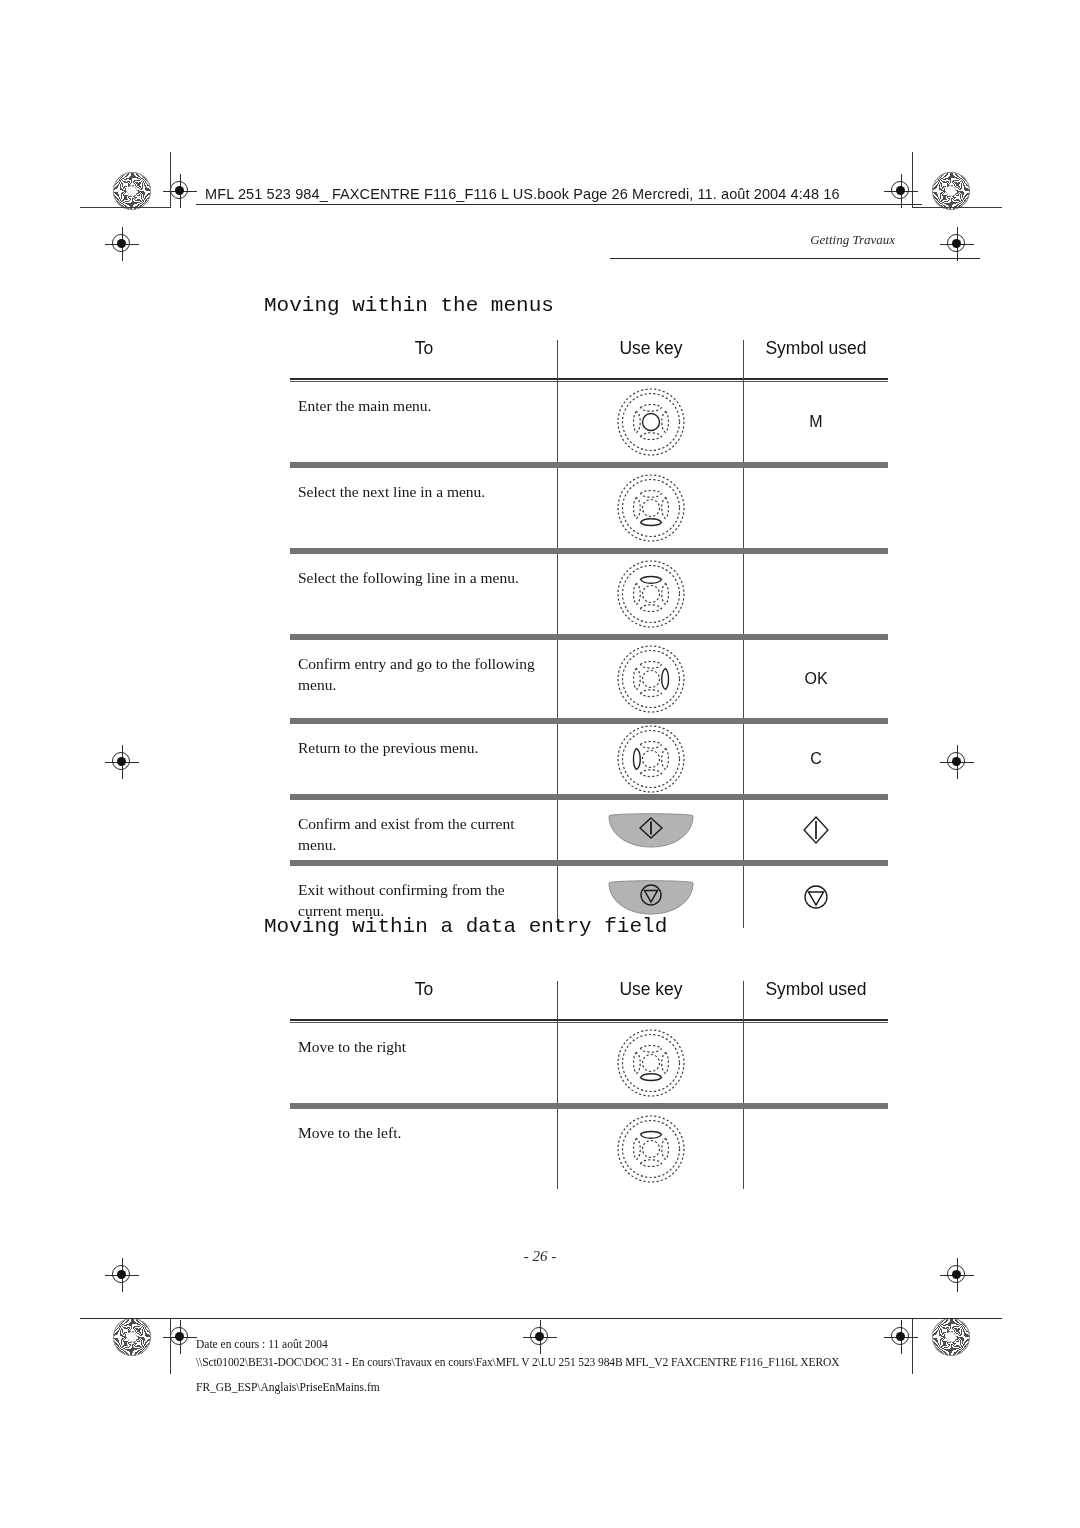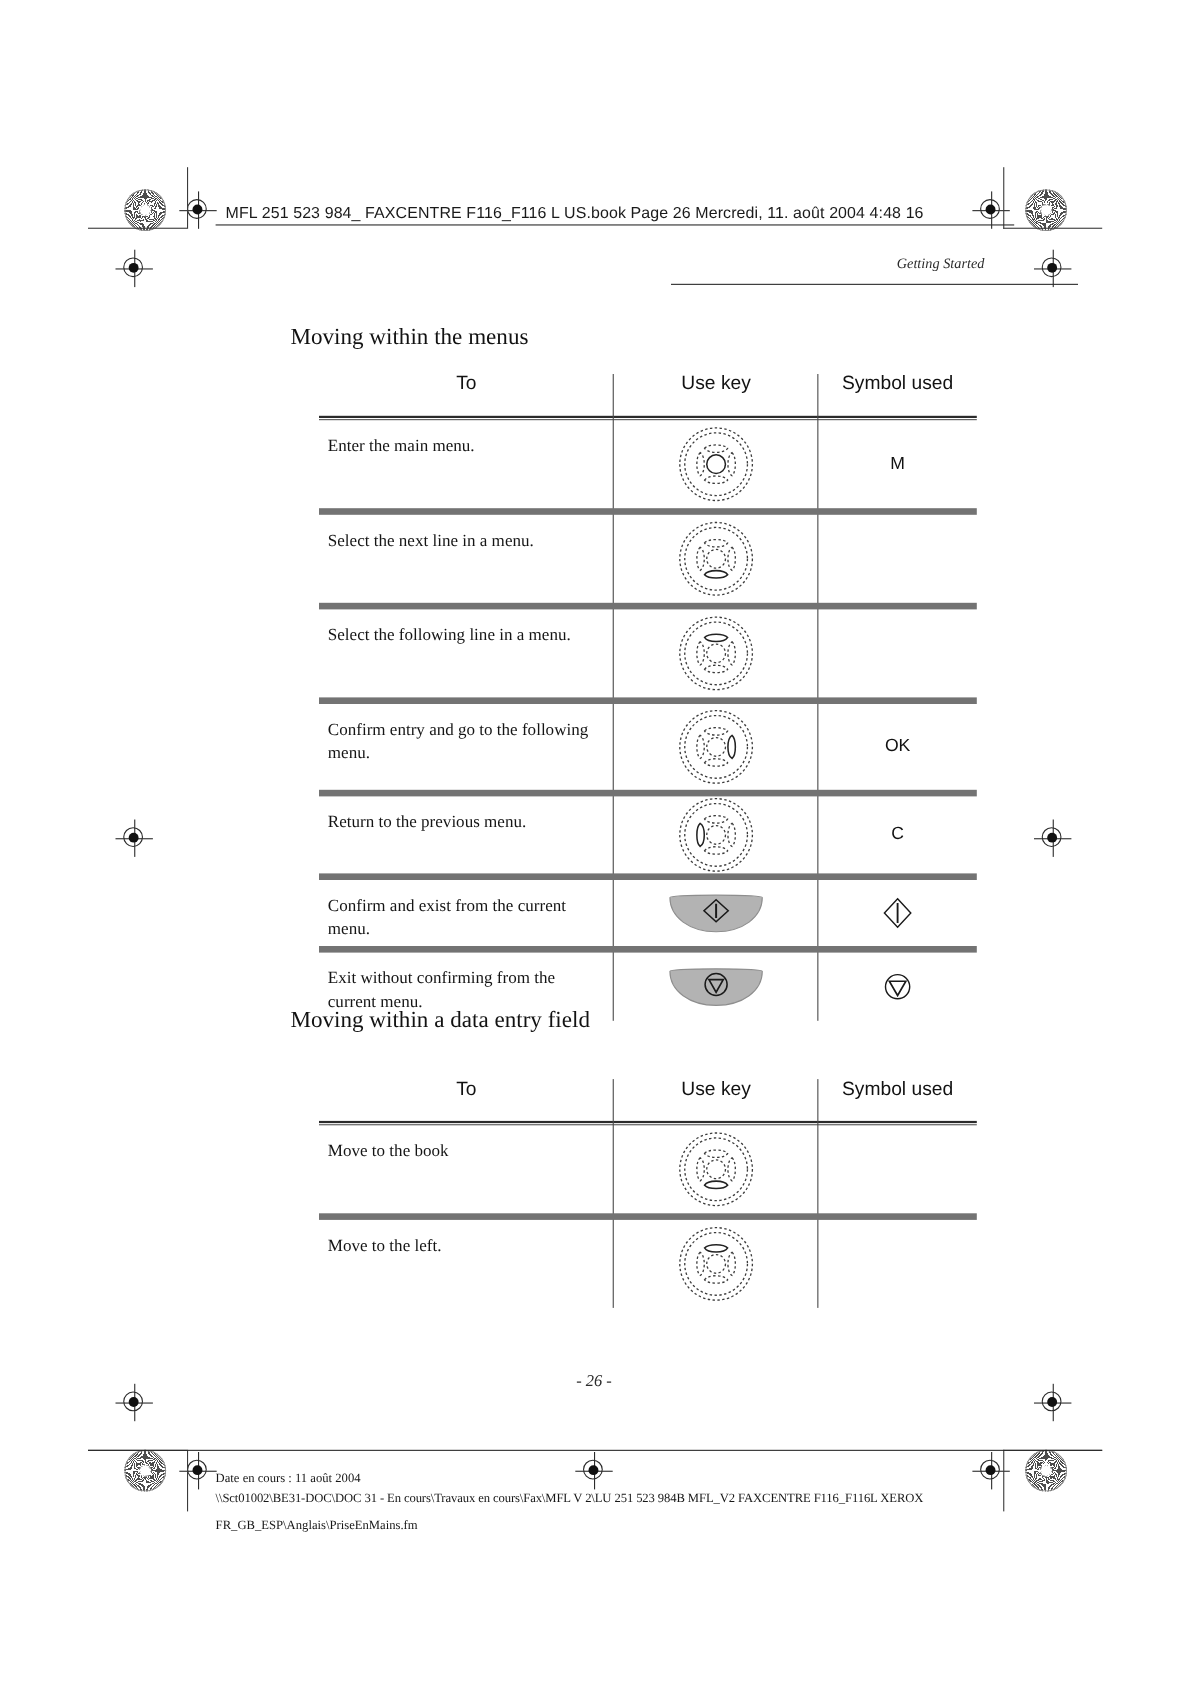--- a/index.html
+++ b/index.html
@@ -104,21 +104,21 @@
     top: 258px;
     width: 370px;
     height: 1px;
     background: #2b2b2b;
   }
 
   
   .section-title {
     position: absolute;
     left: 264px;
-    font-family: Liberation Serif, serif;
+    font-family: Liberation Mono, monospace;
     font-size: 21px;
     color: #121212;
     white-space: nowrap;
   }
 
   
   .tbl {
     position: absolute;
     left: 290px;
     width: 598px;
@@ -303,21 +303,21 @@
 <div class="crop-line" style="left:912px; top:152px; width:1px; height:56px;"></div>
 <div class="crop-line" style="left:912px; top:207px; width:90px; height:1px;"></div>
 <div class="crop-line" style="left:80px; top:1318px; width:90px; height:1px;"></div>
 <div class="crop-line" style="left:170px; top:1318px; width:1px; height:56px;"></div>
 <div class="crop-line" style="left:912px; top:1318px; width:1px; height:56px;"></div>
 <div class="crop-line" style="left:912px; top:1318px; width:90px; height:1px;"></div>
 
 <div class="hdr-rule" style="left:196px; top:204px; width:726px; height:1px;"></div>
 <div class="book-line">MFL 251 523 984_ FAXCENTRE F116_F116 L US.book  Page 26  Mercredi, 11. août 2004  4:48 16</div>
 
-<div class="running-head">Getting Started</div>
+<div class="running-head">Getting Travaux</div>
 <div class="running-rule"></div>
 
 <div class="section-title" style="top:294px;">Moving within the menus</div>
 
 <div class="tbl" style="top:336px;">
   <div class="thead">
     <div class="cell col-to">To</div>
     <div class="cell col-key">Use key</div>
     <div class="cell col-sym">Symbol used</div>
   </div>
@@ -488,21 +488,21 @@
     <div class="cell col-sym">Symbol used</div>
   </div>
   <div class="head-rule-thick"></div>
   <div class="head-rule-thin"></div>
 
   <div id="t2body" style="position:relative;">
     <div class="vsep" style="left:267px; top:-42px; bottom:0;"></div>
     <div class="vsep" style="left:453px; top:-42px; bottom:0;"></div>
   <div class="trow" style="height: 80px;">
         <div class="cell c-to">
-          <span class="to-text">Move to the book</span>
+          <span class="to-text">Move to the right</span>
         </div>
         <div class="cell c-key">
           <span>
             <svg width="74" height="74" viewBox="0 0 74 74">
     <circle cx="37" cy="37" r="33" stroke="#3c3c3c" stroke-width="1.2" fill="none" stroke-dasharray="2.2,2.2"></circle>
     <circle cx="37" cy="37" r="28.5" stroke="#3c3c3c" stroke-width="1.2" fill="none" stroke-dasharray="2.2,2.2"></circle>
     <path d="M26.5,22.5 C30,18.5 44,18.5 47.5,22.5 C44.5,27.5 29.5,27.5 26.5,22.5 Z" stroke="#3c3c3c" stroke-width="1.2" fill="none" stroke-dasharray="2.2,2.2"></path>
               <path d="M26.5,51.5 C29.5,46.5 44.5,46.5 47.5,51.5 C44,55.5 30,55.5 26.5,51.5 Z" stroke="#232323" stroke-width="1.4" fill="none"></path>
               <path d="M22.5,26.5 C18.5,30 18.5,44 22.5,47.5 C27.5,44.5 27.5,29.5 22.5,26.5 Z" stroke="#3c3c3c" stroke-width="1.2" fill="none" stroke-dasharray="2.2,2.2"></path>
               <path d="M51.5,26.5 C55.5,30 55.5,44 51.5,47.5 C46.5,44.5 46.5,29.5 51.5,26.5 Z" stroke="#3c3c3c" stroke-width="1.2" fill="none" stroke-dasharray="2.2,2.2"></path>

